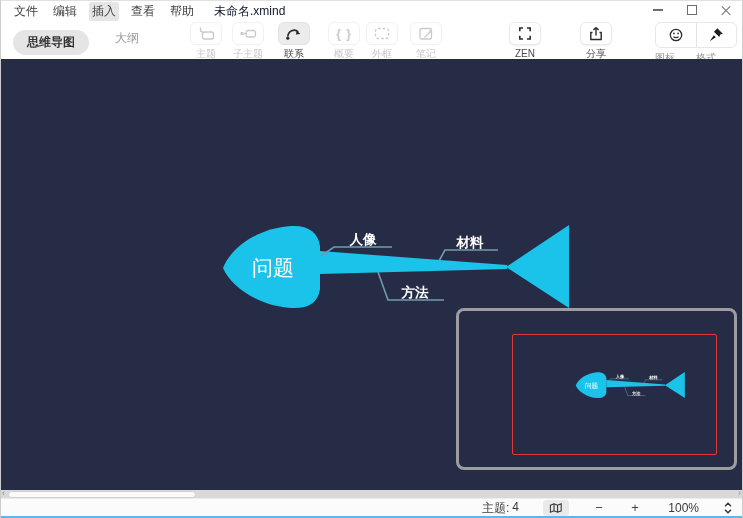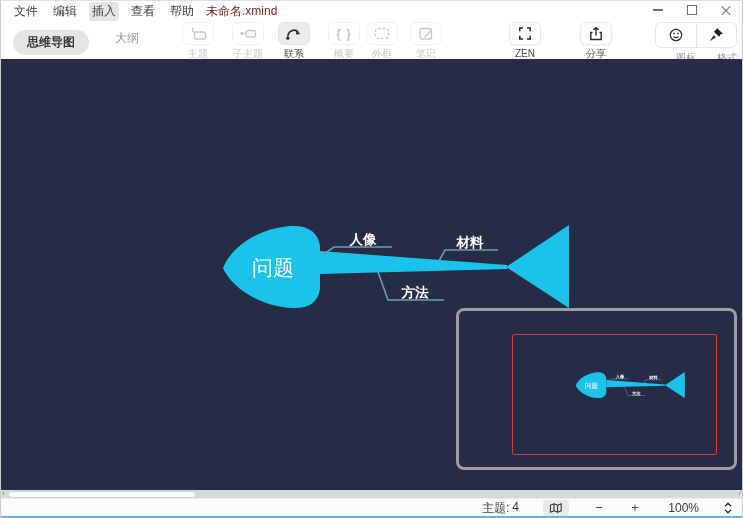--- a/index.html
+++ b/index.html
@@ -6,21 +6,21 @@
   body{width:743px;height:518px;font-family:"Liberation Sans","DejaVu Sans",sans-serif;background:#fff;}
   .window{position:relative;width:743px;height:518px;box-sizing:border-box;
     border-left:1px solid #cccccc;border-right:1px solid #cccccc;border-top:1px solid #e0e0e0;
     overflow:hidden;background:#fff;}
 
   
   .header{position:absolute;top:0;left:0;right:0;height:72px;background:#fff;border-bottom:1px solid #e4e4e4;box-sizing:border-box;}
   .menu-row{position:absolute;top:2px;left:10px;display:flex;align-items:center;gap:9px;font-size:12px;color:#3c3c3c;height:16px;}
   .menu-item{padding:1px 3px;border-radius:3px;cursor:default;white-space:nowrap;}
   .menu-item.active{background:#e5e5e5;}
-  .doc-title{margin-left:0;color:#7f1d1d;white-space:nowrap;}
+  .doc-title{margin-left:8px;color:#0f172a;white-space:nowrap;}
   .win-controls{position:absolute;top:3px;right:10px;display:flex;align-items:center;gap:22px;height:12px;}
   .wc{display:flex;align-items:center;justify-content:center;width:12px;height:12px;}
   .min-bar{width:10px;height:1.5px;background:#6e6e6e;}
   .max-box{width:8px;height:8px;border:1.2px solid #6e6e6e;}
   .close-x{position:relative;width:10px;height:10px;}
   .close-x::before,.close-x::after{content:"";position:absolute;left:-1px;top:4.5px;width:12px;height:1.3px;background:#6e6e6e;}
   .close-x::before{transform:rotate(45deg);}
   .close-x::after{transform:rotate(-45deg);}
 
   .tabs{position:absolute;top:29px;left:12px;display:flex;}
@@ -34,21 +34,21 @@
   .chip.pressed{background:#ececec;border-color:#e2e2e2;}
   .tlabel{margin-top:3px;font-size:10px;color:#c6c6c6;line-height:11px;}
   .tlabel.on{color:#4a4a4a;}
   .brace-glyph{font-size:12px;font-weight:bold;color:#c9c9c9;letter-spacing:1px;}
 
   .right-group{position:absolute;top:21px;left:654px;width:82px;}
   .rg-chips{display:flex;height:24px;background:#fff;border:1px solid #e7e7e7;border-radius:6px;overflow:hidden;}
   .rg-cell{flex:1;display:flex;align-items:center;justify-content:center;}
   .rg-cell + .rg-cell{border-left:1px solid #e3e3e3;}
   .rg-labels{display:flex;margin-top:3px;}
-  .rg-labels span{flex:1;font-size:10px;color:#8f8f8f;text-align:right;}
+  .rg-labels span{flex:1;font-size:10px;color:#8f8f8f;text-align:left;}
 
   
   .canvas{position:absolute;top:58px;left:0;right:0;height:431px;background:#262c45;overflow:hidden;}
   .fishbone-main{position:absolute;left:210px;top:160px;}
 
   
   .minimap{position:absolute;left:455px;top:249px;width:281px;height:162px;box-sizing:border-box;
     border:3px solid #9d9da1;border-radius:8px;background:#262c45;}
   .mm-viewport{position:absolute;left:53px;top:23px;width:205px;height:121px;box-sizing:border-box;
     border:1px solid #df3a3a;border-radius:2px;}
@@ -98,21 +98,21 @@
       <span class="wc">
           <span class="close-x"></span>
         </span>
     </div>
 
     <div class="tabs">
       <span class="tab-pill">思维导图</span>
       <span class="tab-plain">大纲</span>
     </div>
 
-    <div class="tbtn" style="left:175px">
+    <div class="tbtn" style="left:183px">
       <span class="chip">
         <svg width="20" height="17" viewBox="0 0 20 17" fill="none" stroke="#c9c9c9" stroke-width="1.3">
           <path d="M4.5 2.5 V5 a2 2 0 0 0 2 2 H7"></path>
           <rect x="6.5" y="7" width="11" height="7" rx="2"></rect>
         </svg>
       </span>
       <div class="tlabel">主题</div>
     </div>
 
     <div class="tbtn" style="left:225px">

